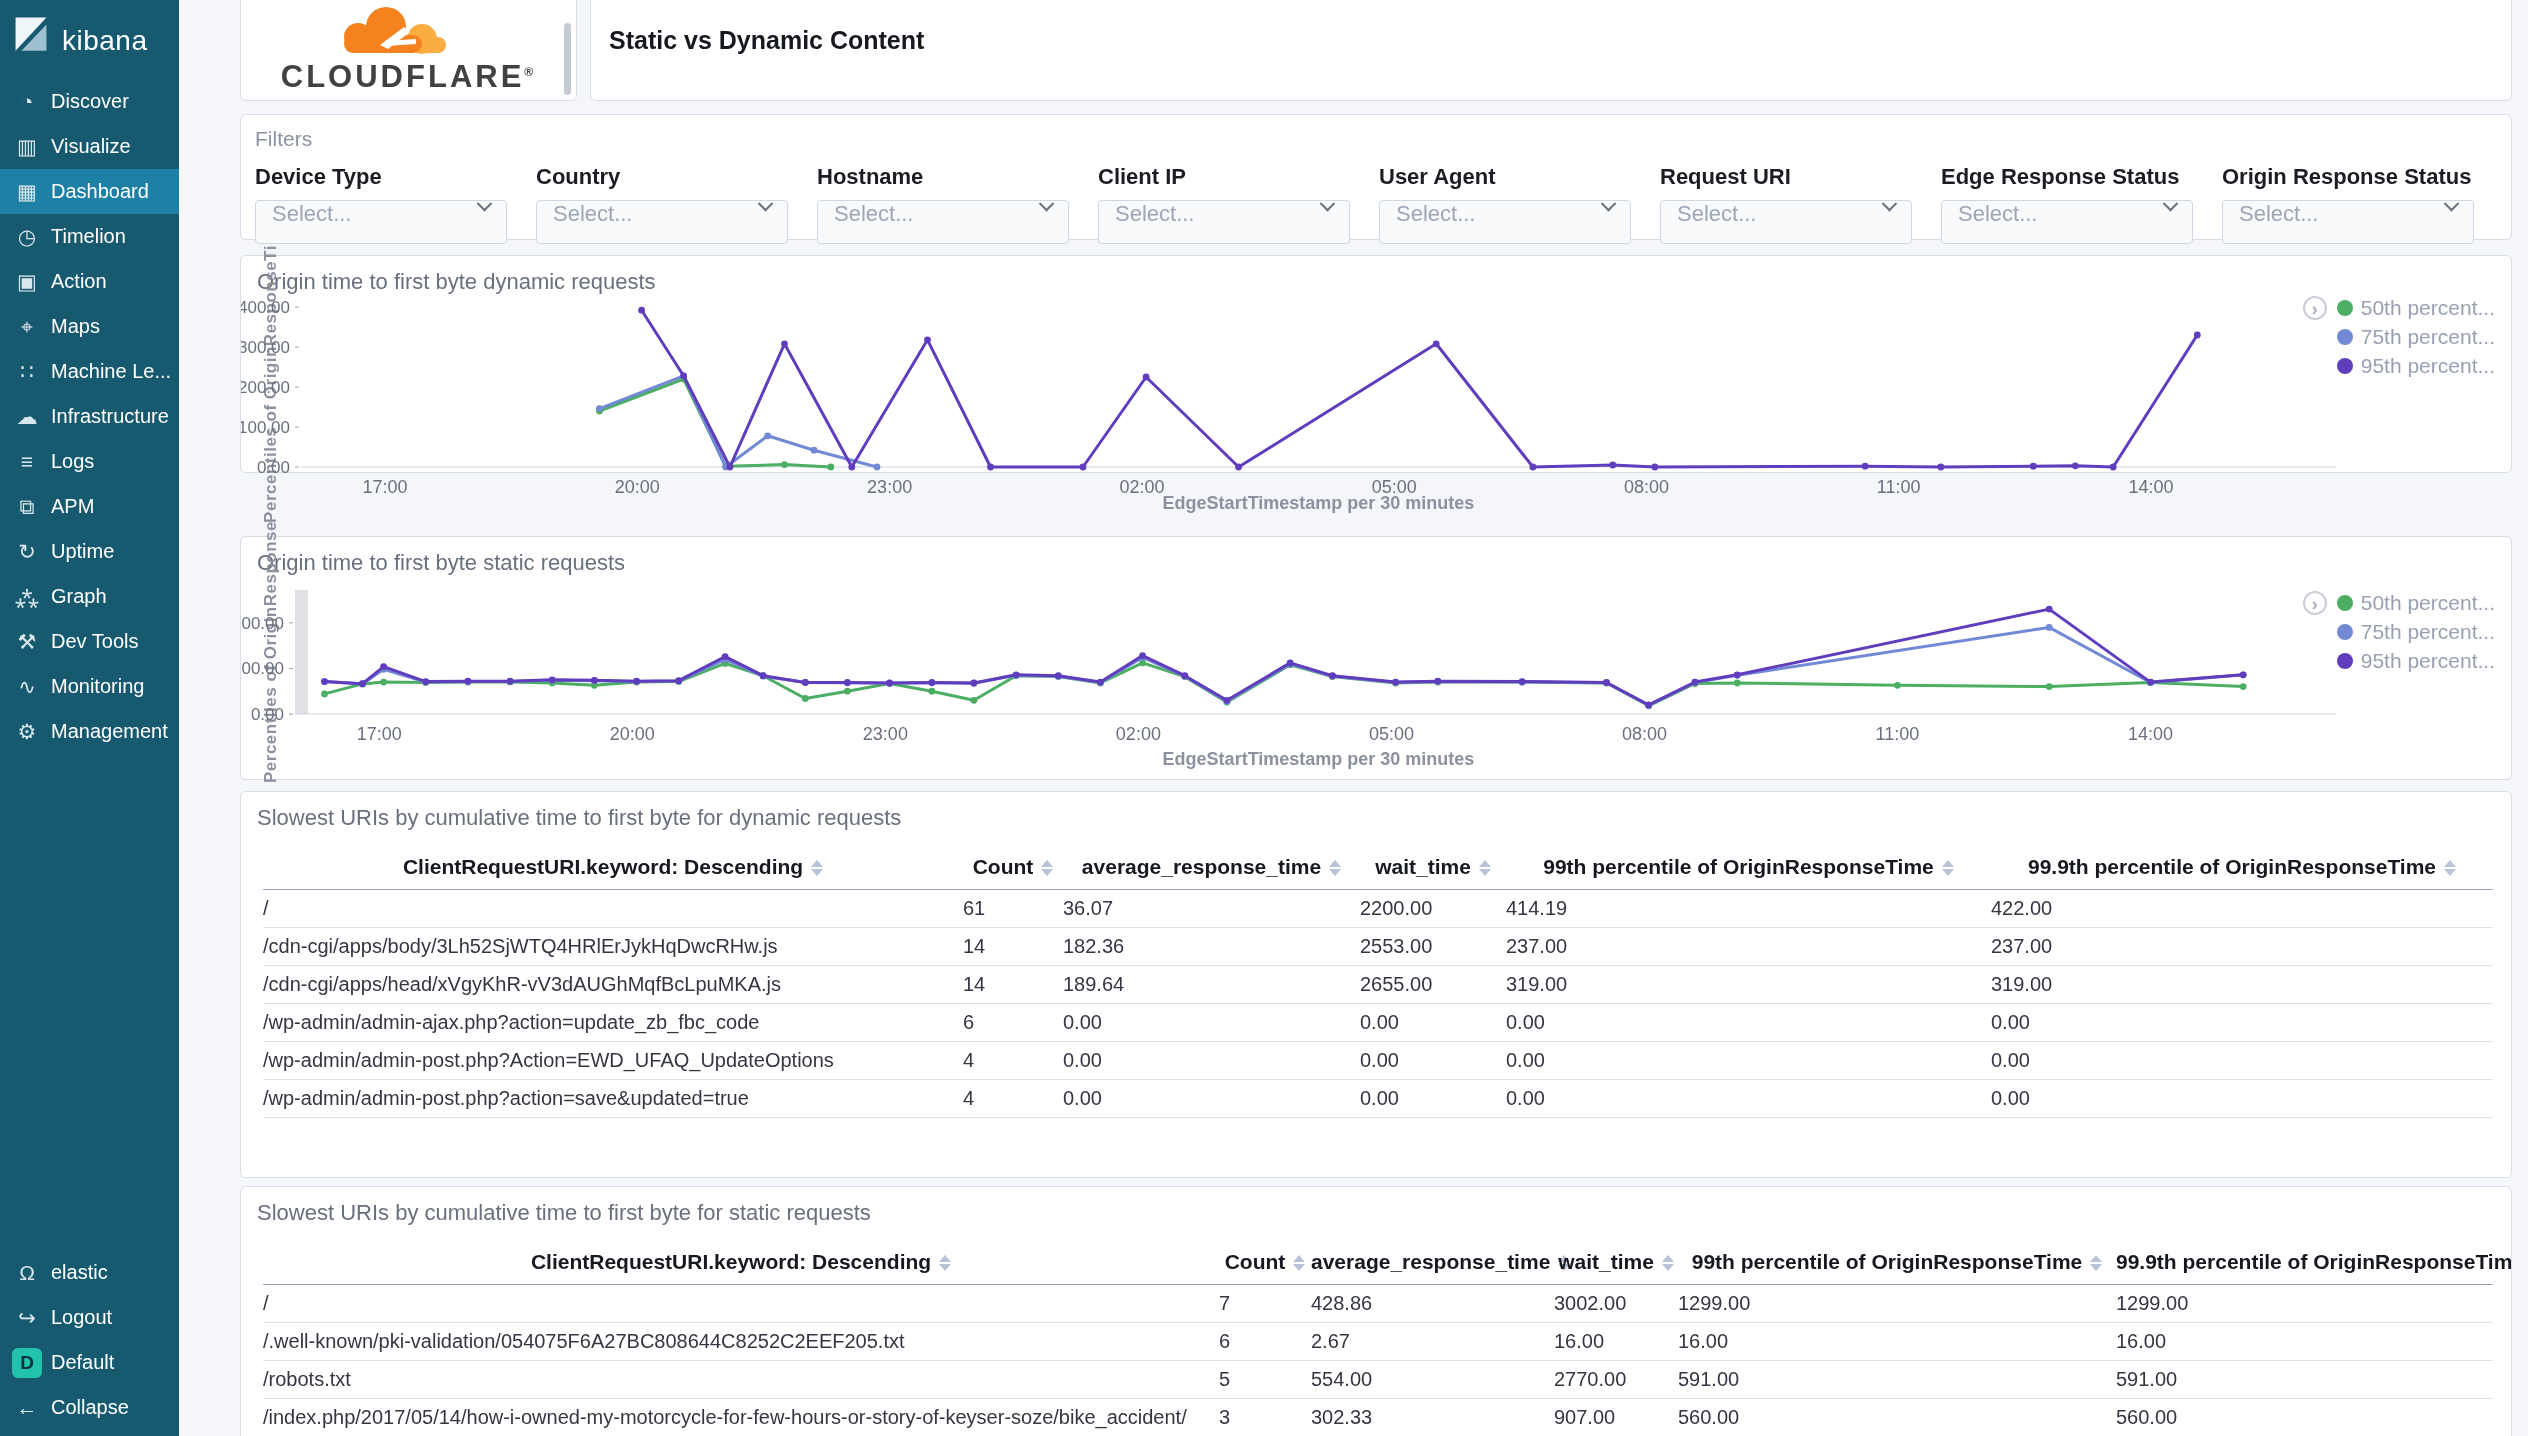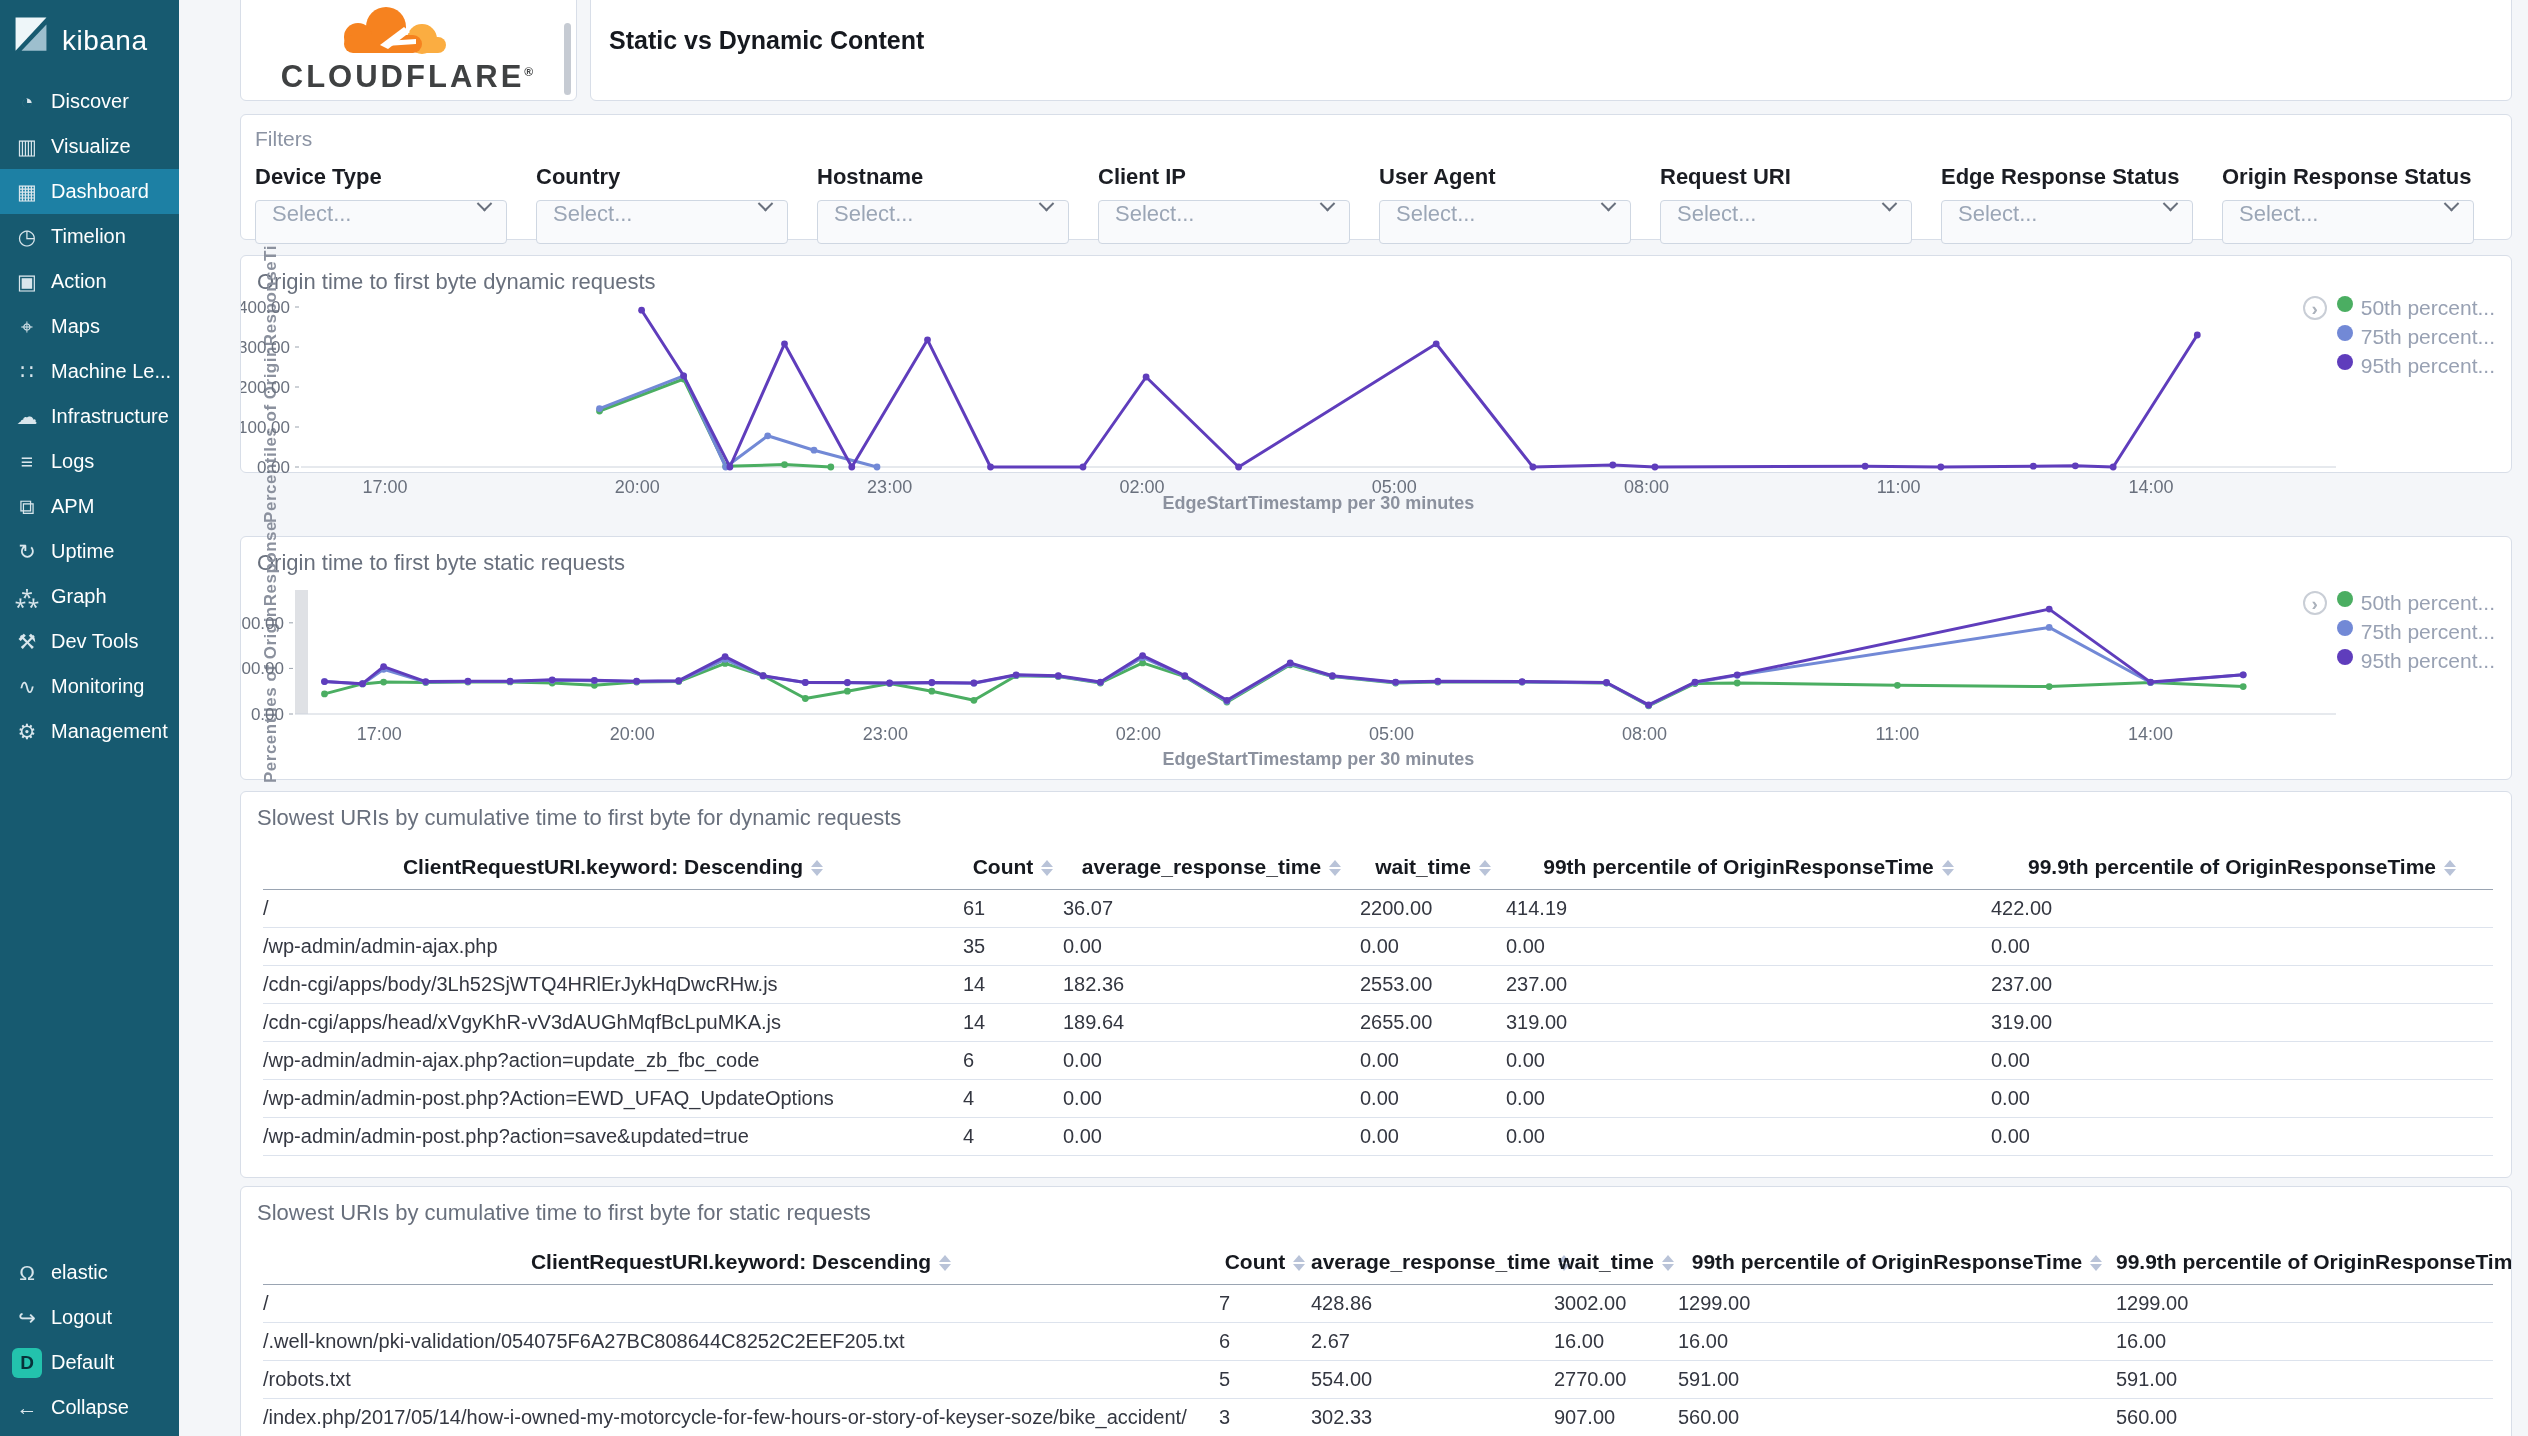--- a/index.html
+++ b/index.html
@@ -55,21 +55,21 @@
     font-size:17px; font-weight:700; color:#8b919e; letter-spacing:.5px; white-space:nowrap; }
   .c1 .ylabel { top:128px; } .c2 .ylabel { top:115px; }
   .xlabel { position:absolute; left:60px; width:2035px; text-align:center;
     font-size:18px; font-weight:700; color:#8b919e; }
   .c1 .xlabel { top:237px; } .c2 .xlabel { top:212px; }
   .legend { position:absolute; right:16px; display:flex; gap:10px; align-items:flex-start; }
   .c1 .legend { top:40px; } .c2 .legend { top:54px; }
   .legend-arrow { width:24px; height:24px; border:2px solid #c9ced6; border-radius:50%; color:#aab1bb;
     font-size:19px; line-height:21px; text-align:center; font-weight:700; cursor:pointer; flex:none; }
   .legend-items { display:flex; flex-direction:column; gap:5px; }
-  .legend-item { display:flex; align-items:flex-start; gap:8px; cursor:pointer; }
+  .legend-item { display:flex; align-items:center; gap:8px; cursor:pointer; }
   .legend-dot { width:16px; height:16px; border-radius:50%; flex:none; }
   .legend-label { font-size:21px; color:#98a1b3; white-space:nowrap; }
 
   
   .t1 { top:791px; height:387px; overflow:hidden; }
   .t2 { top:1186px; height:258px; overflow:hidden; }
   .data-table { margin:20px 20px 0 22px; border-collapse:collapse; table-layout:fixed; width:2230px; }
   .data-table th { font-size:21px; font-weight:700; color:#16191f; text-align:center;
     padding:4px 0 10px; border-bottom:1px solid #9aa4b2; white-space:nowrap; cursor:pointer; }
   .data-table td { font-size:20px; color:#343741; padding:7px 8px 7px 0;
@@ -541,29 +541,20 @@
 
           <td>/</td>
             <td>61</td>
             <td>36.07</td>
             <td>2200.00</td>
             <td>414.19</td>
             <td>422.00</td>
           </tr>
           <tr>
 
-          <td>/wp-admin/admin-ajax.php</td>
-            <td>35</td>
-            <td>0.00</td>
-            <td>0.00</td>
-            <td>0.00</td>
-            <td>0.00</td>
-          </tr>
-          <tr>
-
           <td>/cdn-cgi/apps/body/3Lh52SjWTQ4HRlErJykHqDwcRHw.js</td>
             <td>14</td>
             <td>182.36</td>
             <td>2553.00</td>
             <td>237.00</td>
             <td>237.00</td>
           </tr>
           <tr>
 
           <td>/cdn-cgi/apps/head/xVgyKhR-vV3dAUGhMqfBcLpuMKA.js</td>

